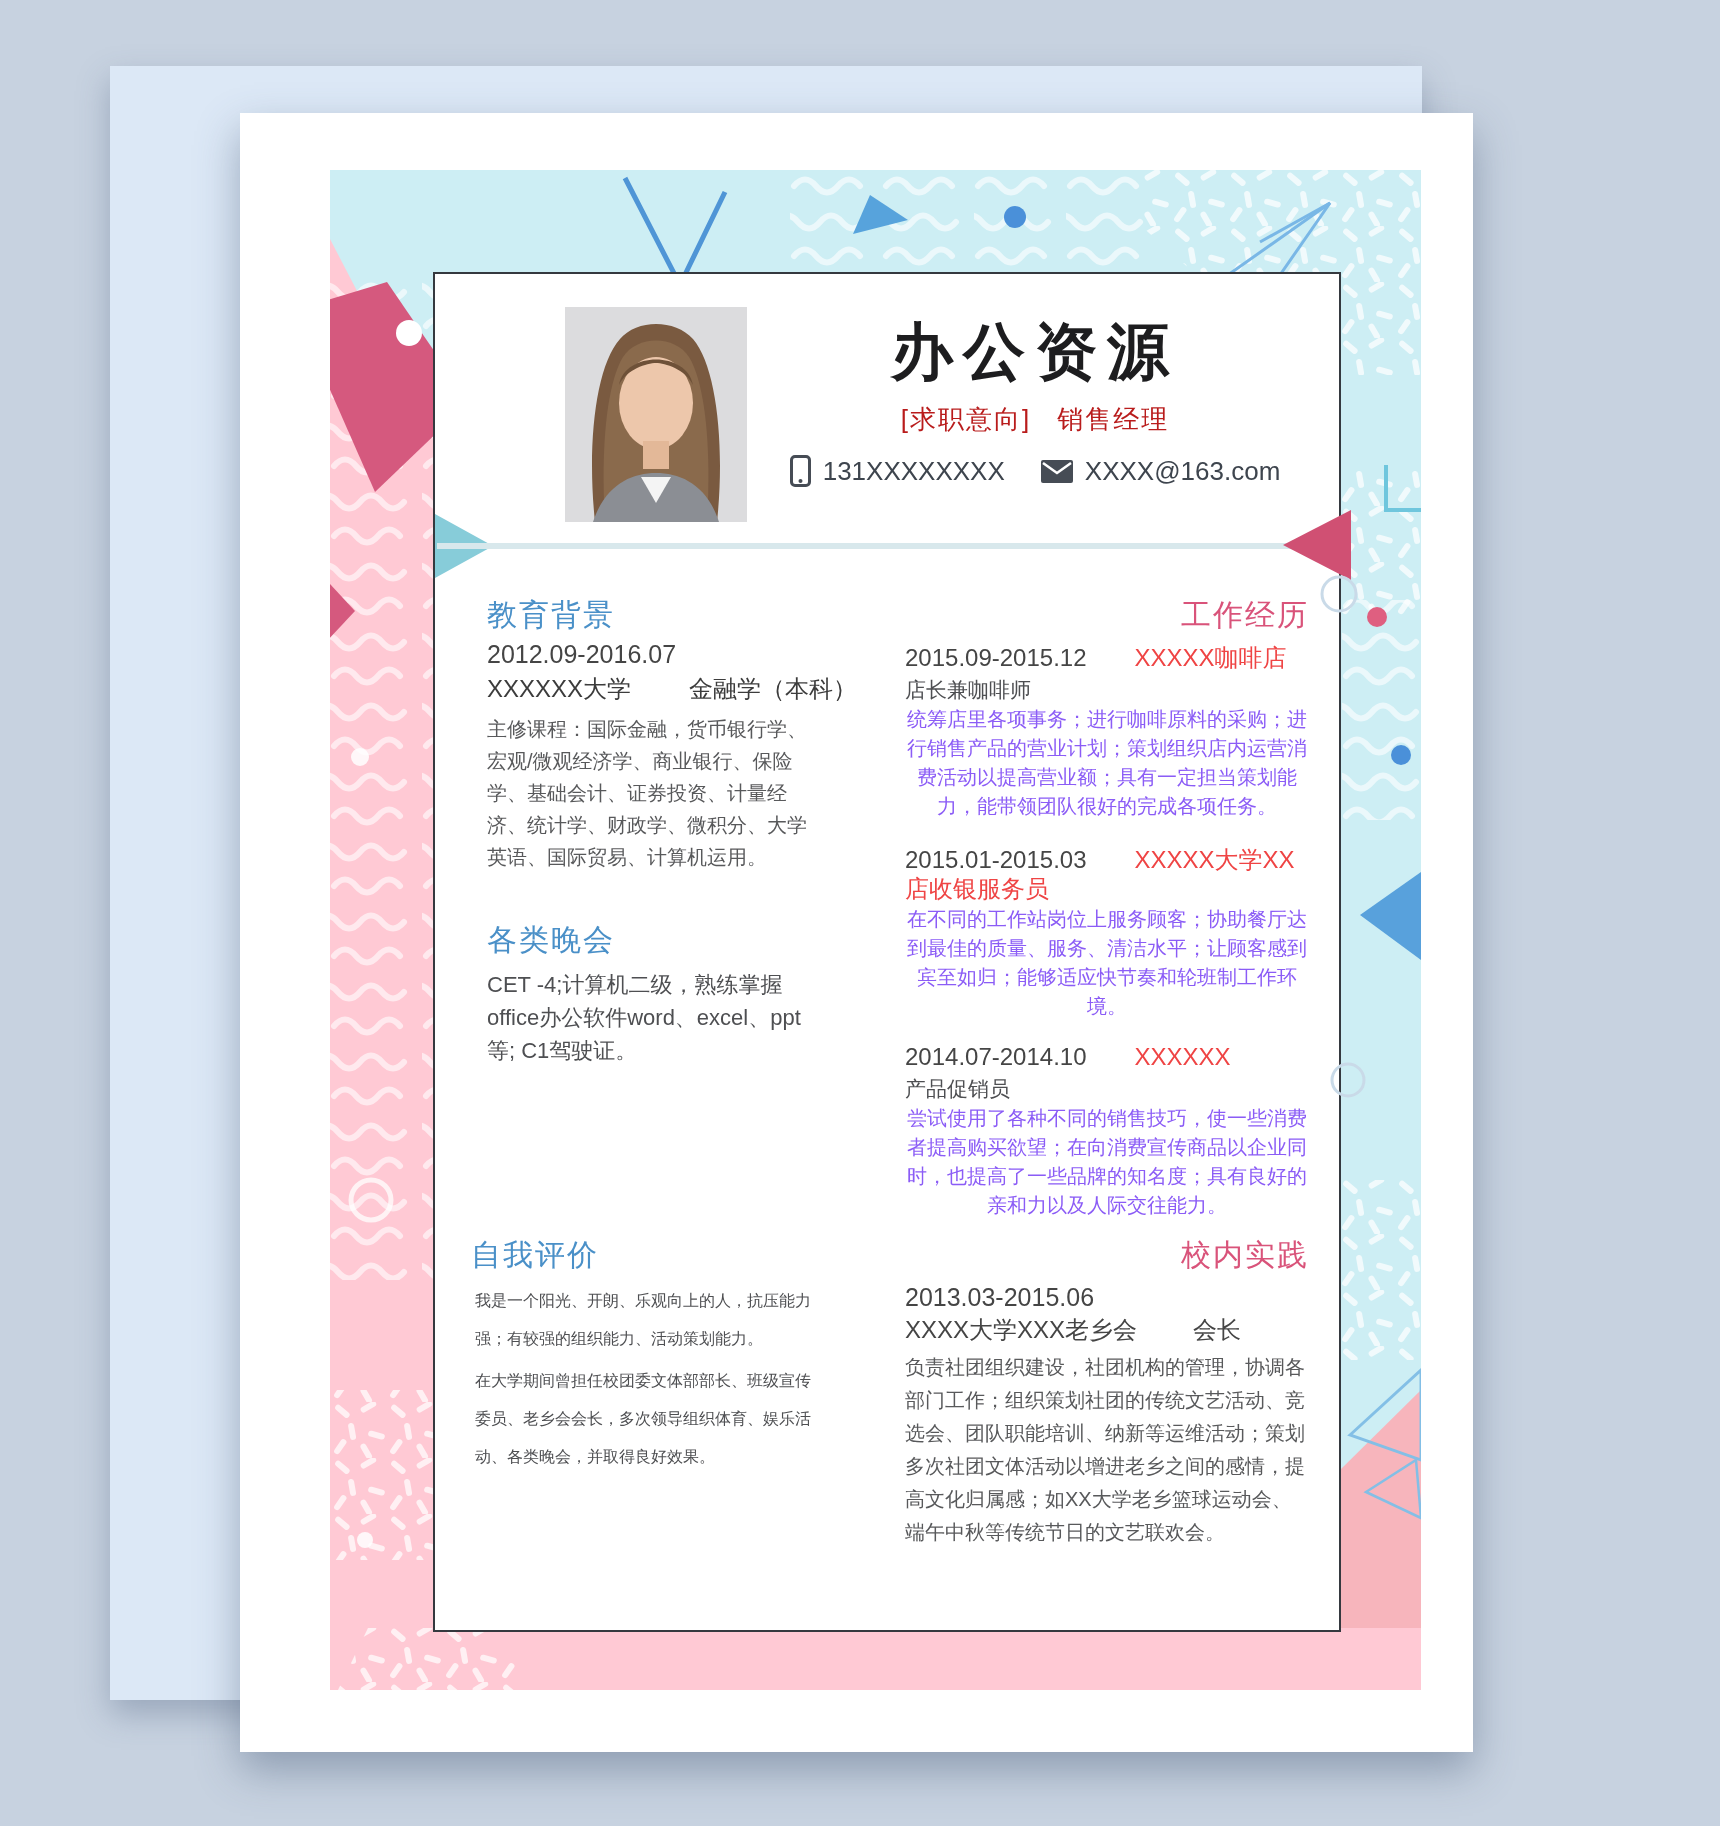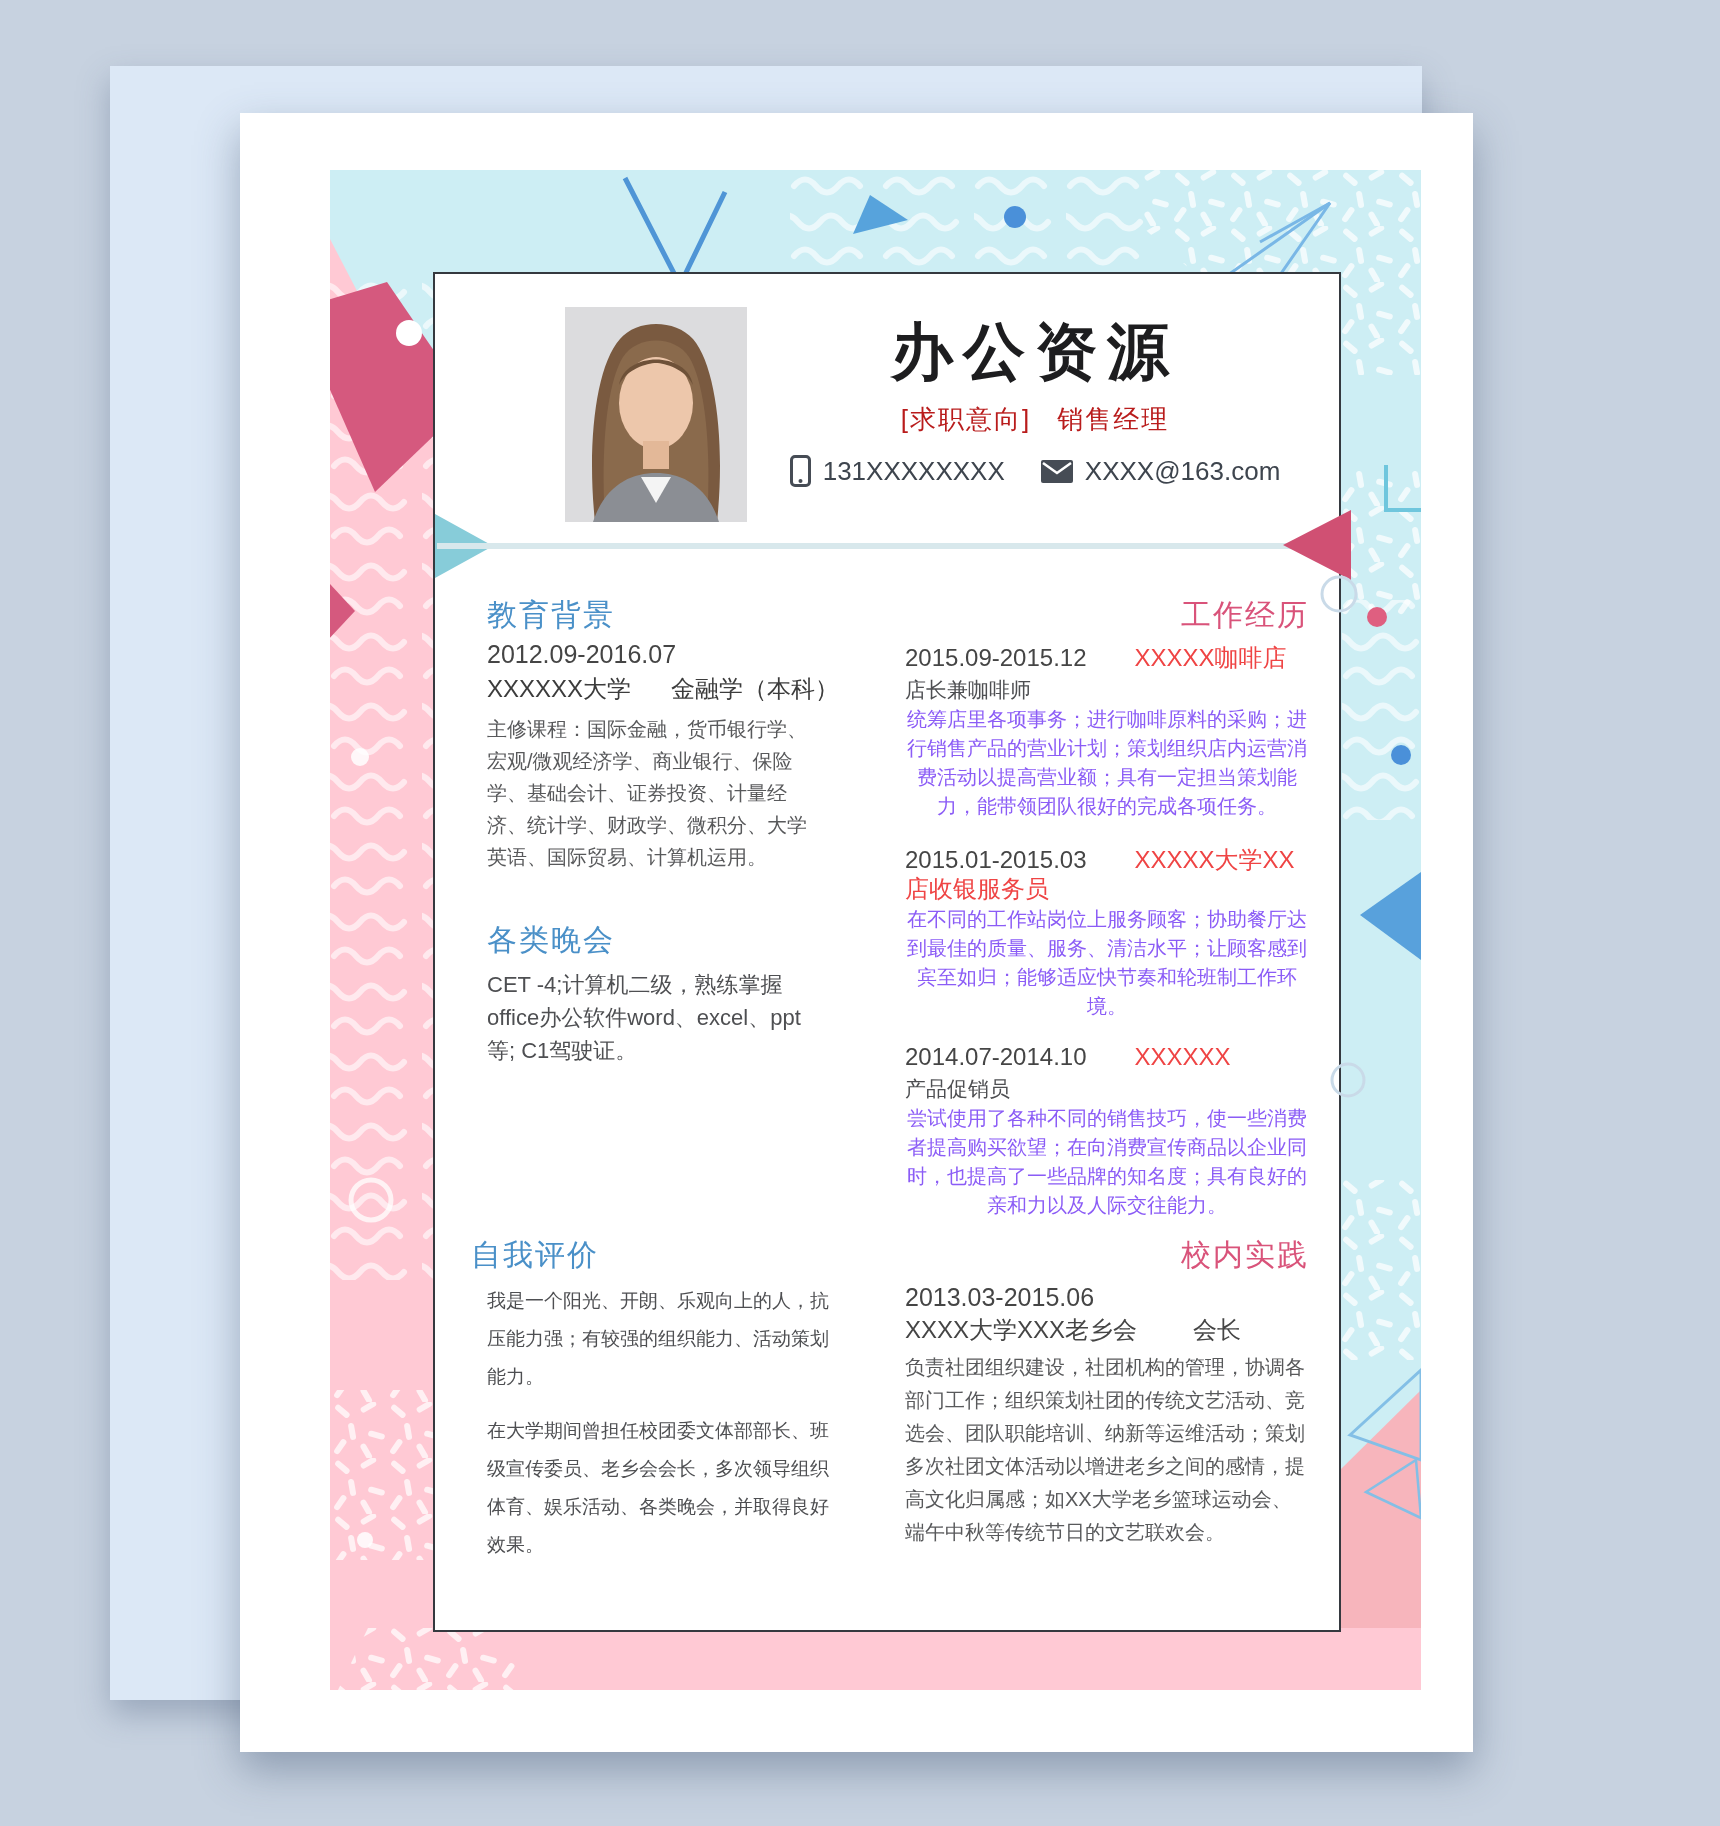--- a/index.html
+++ b/index.html
@@ -48,25 +48,25 @@
   .sec h2{margin:0;font-size:30px;line-height:36px;font-weight:500;letter-spacing:2px;}
   .h-blue{color:#4a90c8;}
   .h-pink{color:#d9537a;text-align:right;}
   .sec-edu{left:52px;top:323px;width:396px;}
   .sec-skill{left:52px;top:648px;width:340px;}
   .sec-self{left:36px;top:963px;width:352px;}
   .sec-work{left:470px;top:323px;width:404px;}
   .sec-campus{left:470px;top:963px;width:404px;}
   .date{font-size:25px;color:#454545;margin-top:6px;line-height:30px;}
   .school-row{margin-top:4px;font-size:24px;color:#3c3c3c;line-height:32px;white-space:nowrap;}
-  .school-row .major{margin-left:40px;}
+  .school-row .major{margin-left:58px;}
   .body-txt{font-size:20px;color:#58595b;}
   .courses{margin-top:8px;width:336px;line-height:32px;}
   .skill-txt{margin-top:10px;width:332px;font-size:22px;line-height:33px;color:#4e4f52;}
-  .self-p{width:350px;font-size:19px;line-height:38px;color:#4e4f52;margin:16px;}
+  .self-p{width:350px;font-size:16px;line-height:38px;color:#4e4f52;margin:4px;}
   .self-p.first{margin-top:9px;}
   .job .jdate{font-size:24px;color:#454545;line-height:29px;}
   .job .org{margin-left:48px;color:#ef4444;}
   .job .role{font-size:21px;color:#4e4f52;line-height:27px;margin-top:4px;}
   .job .jdesc{font-size:20px;line-height:29px;color:#8b5cf6;margin-top:2px;text-align:center;}
   .job1{margin-top:10px;}
   .job2{margin-top:24px;}
   .job3{margin-top:21px;}
   .campus-date{margin-top:9px;}
   .campus-org{margin-top:2px;font-size:24px;color:#454545;line-height:32px;}

